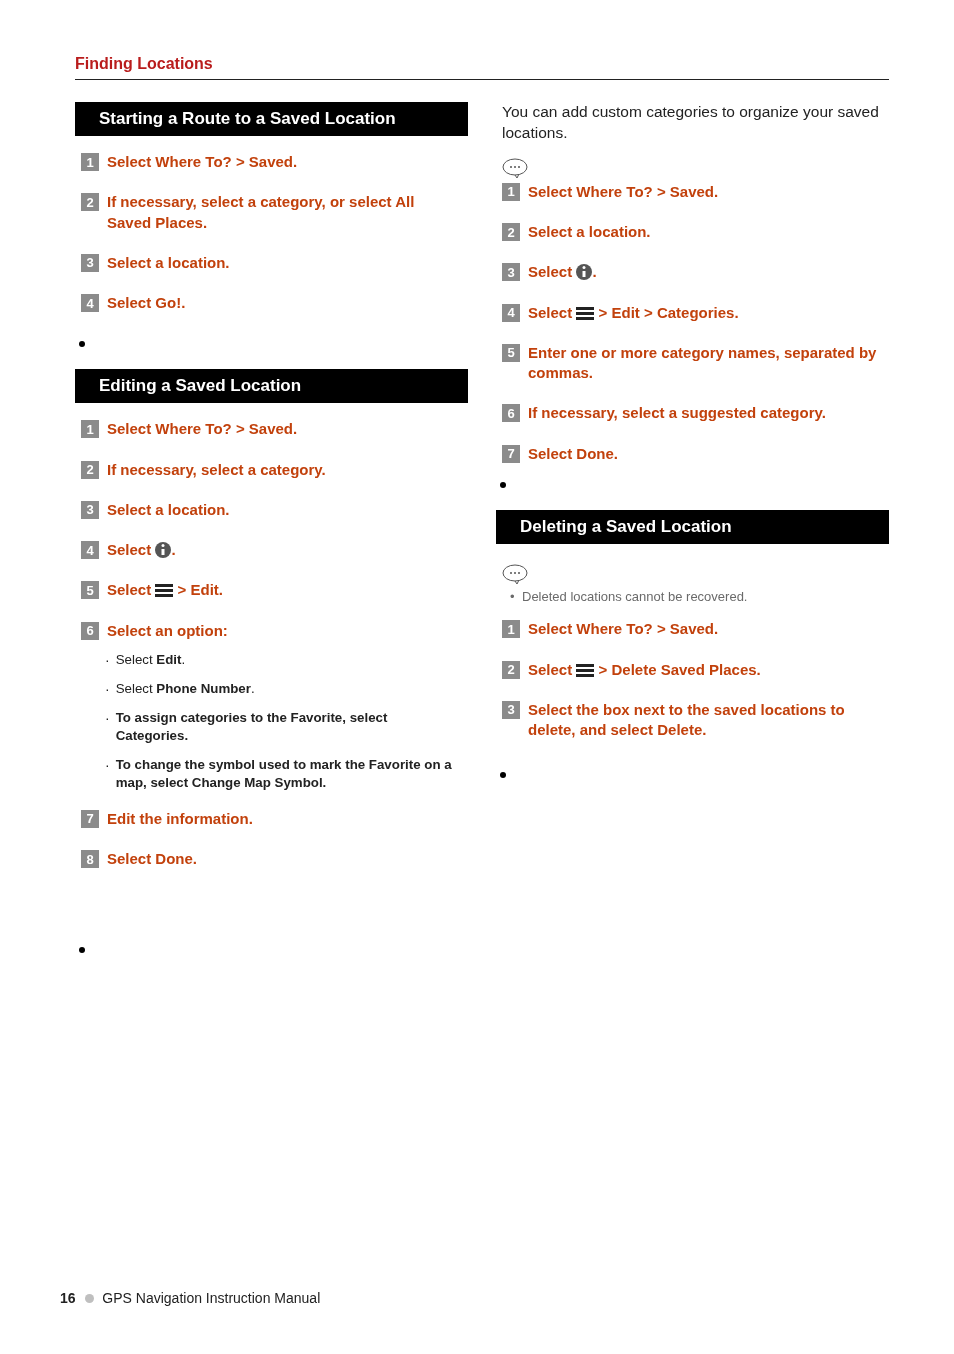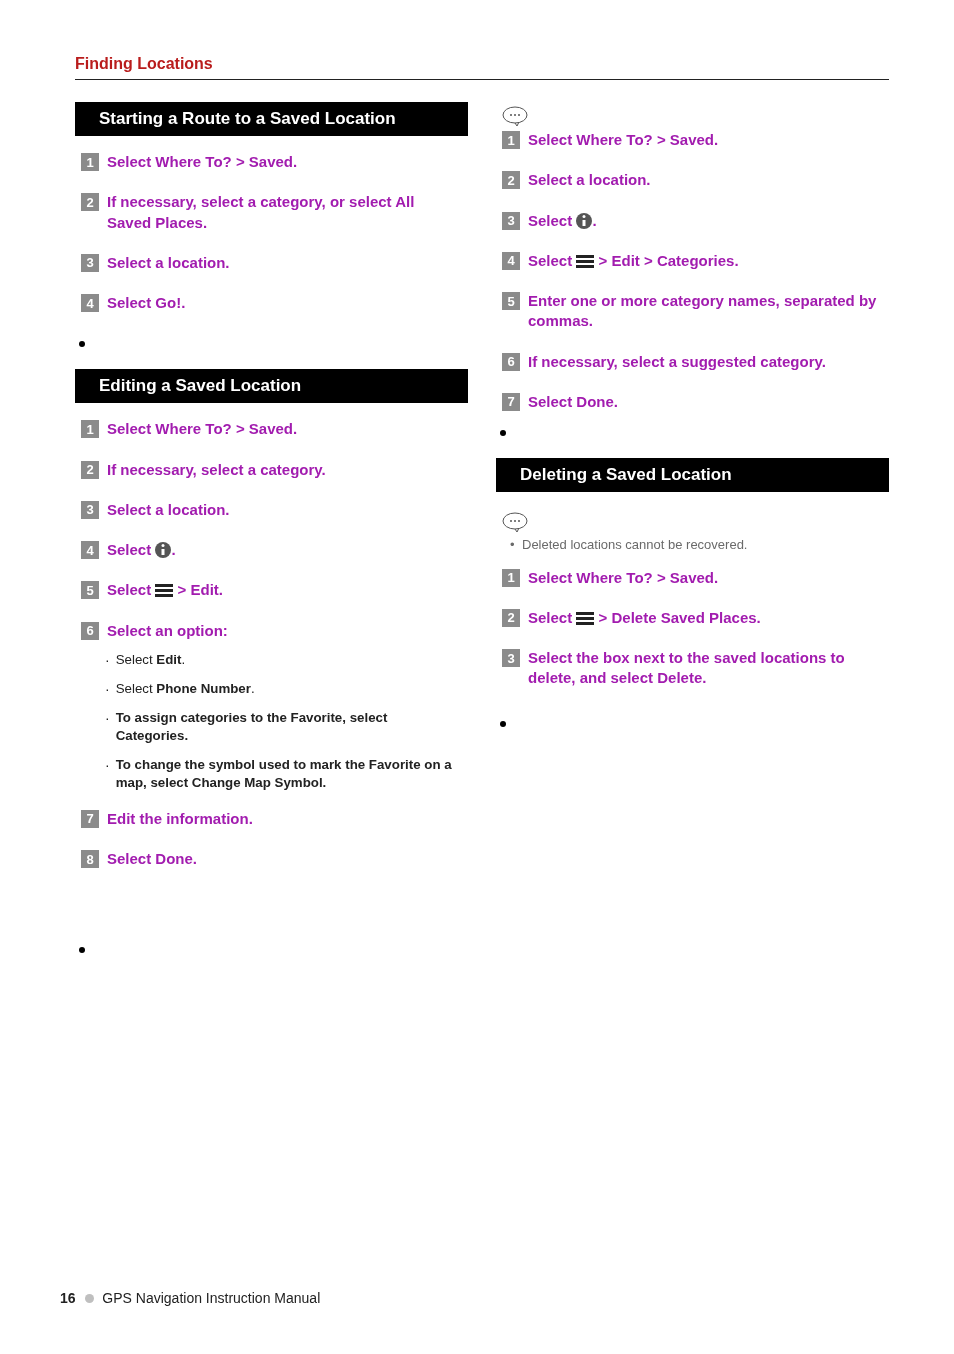--- a/index.html
+++ b/index.html
@@ -80,21 +80,21 @@
       width: 18px; height: 18px;
       display: inline-flex;
       align-items: center;
       justify-content: center;
       flex-shrink: 0;
       margin-top: 1px;
     }
     .step-text {
       font-weight: 700;
       font-size: 15px;
-      color: #a21caf;
+      color: #c2410c;
       line-height: 1.35;
     }
     .step-subtext {
       margin: 0 6px 10px 30px;
       display: flex;
       gap: 6px;
       align-items: flex-start;
     }
     .step-subtext .dot {
       font-size: 14px;
@@ -256,20 +256,21 @@
       <span class="step-num">8</span>
       <span class="step-text">Select Done.</span>
     </div>
 
     <div class="section-end end-bottom-dot" style="margin-top:70px;"><span class="section-end-dot"></span></div>
   </div>
 
   <div class="col">
 
 
+    <div class="intro-text">You can add custom categories to organize your saved locations.</div>
 
     <span class="note-icon">
       <svg viewBox="0 0 26 20" width="26" height="20">
         <ellipse cx="13" cy="9" rx="12" ry="8" fill="none" stroke="#555" stroke-width="1"></ellipse>
         <circle cx="9" cy="9" r="1" fill="#555"></circle>
           <circle cx="13" cy="9" r="1" fill="#555"></circle>
           <circle cx="17" cy="9" r="1" fill="#555"></circle>
         <path d="M13 17 L15 20 L17 16" fill="none" stroke="#555" stroke-width="1"></path>
       </svg>
     </span>

